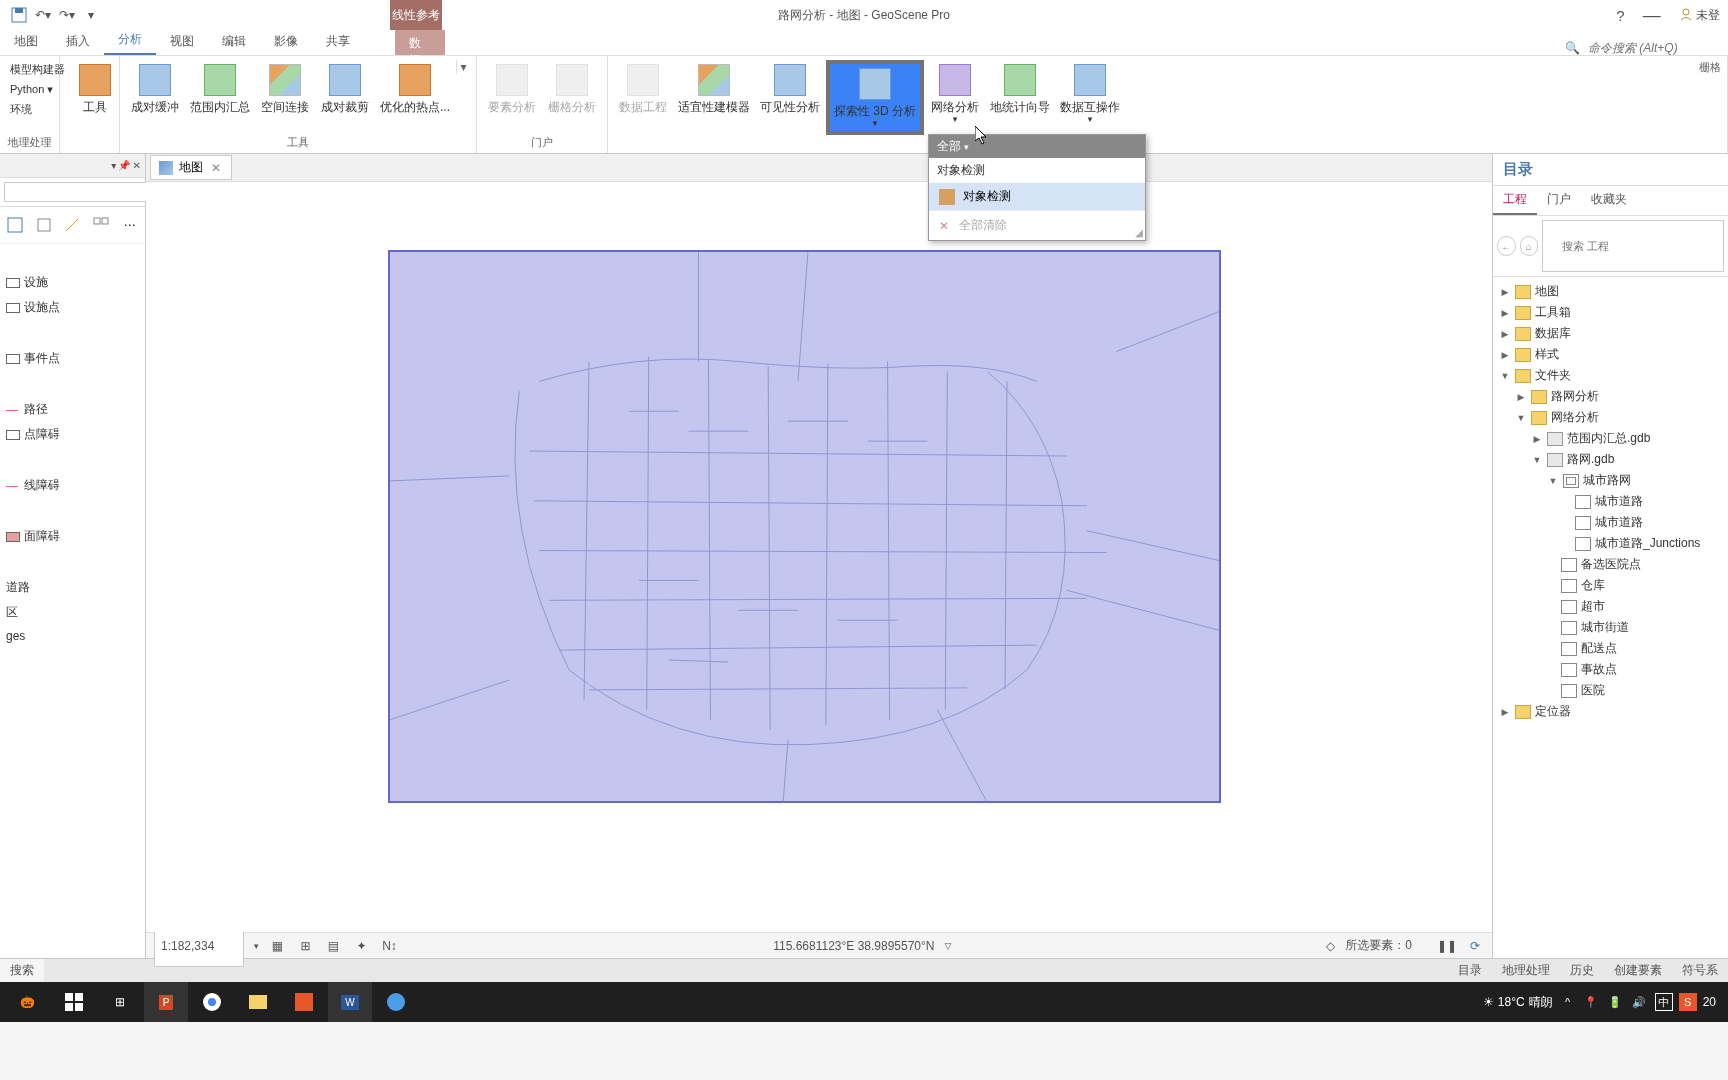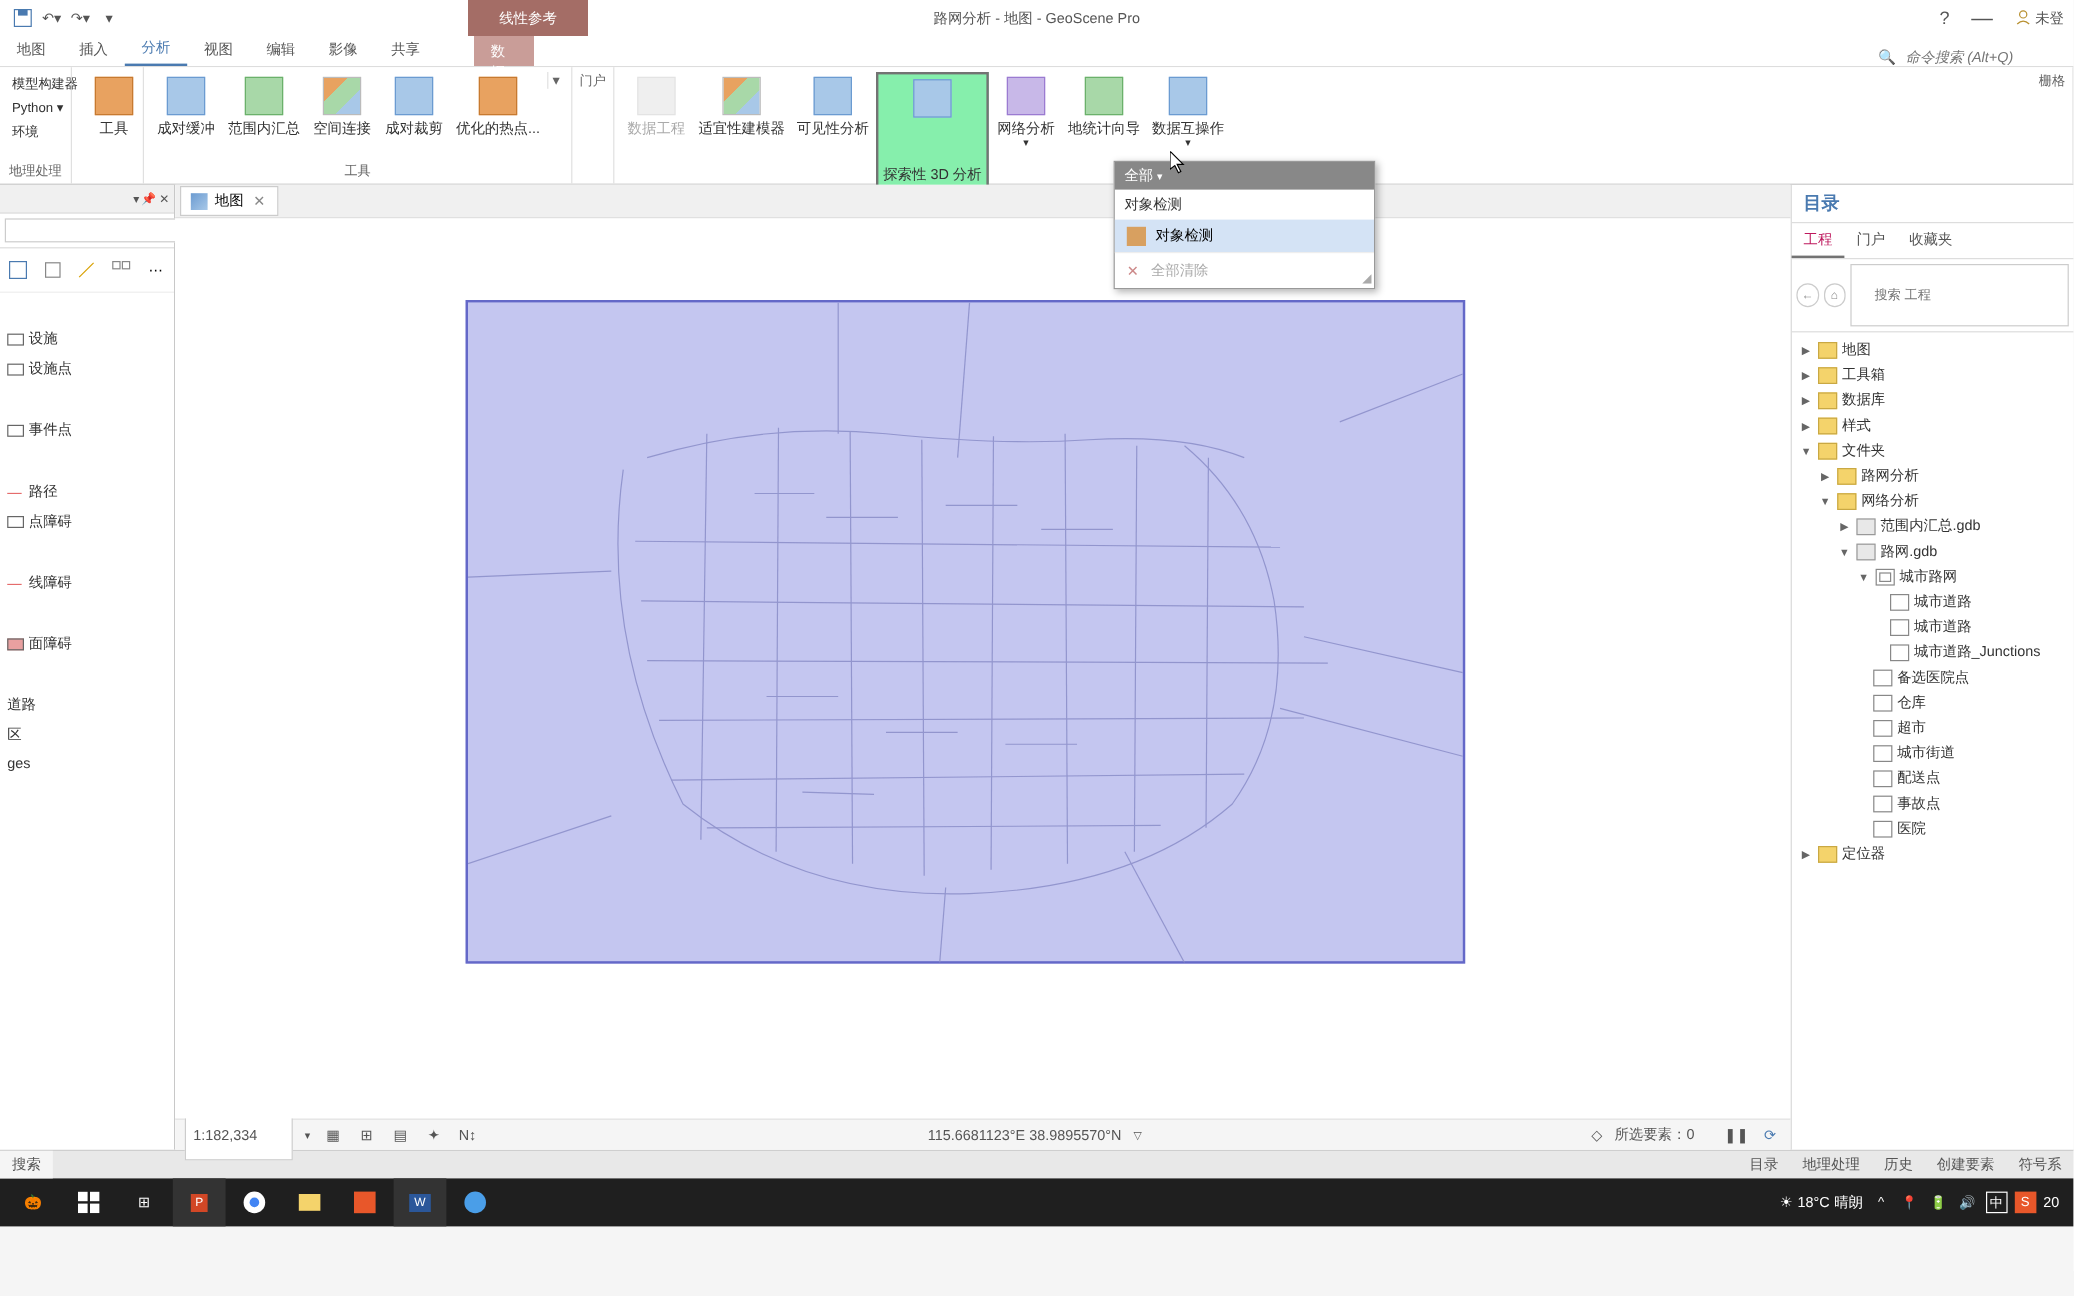--- a/index.html
+++ b/index.html
@@ -4,41 +4,41 @@
 <style>
 * { margin: 0; padding: 0; box-sizing: border-box; font-family: "Microsoft YaHei", "Segoe UI", sans-serif; font-size: 12px; }
 body { width: 1728px; height: 1080px; background: #f5f5f5; overflow: hidden; }
 
 
 .title-bar { height: 30px; background: #fff; display: flex; align-items: center; padding: 0 8px; position: relative; }
 .title-bar .qat { display: flex; gap: 2px; align-items: center; }
 .qat-btn { width: 22px; height: 22px; display: flex; align-items: center; justify-content: center; color: #555; cursor: pointer; }
 .title-center { position: absolute; left: 50%; transform: translateX(-50%); color: #555; }
 .title-right { margin-left: auto; display: flex; gap: 18px; align-items: center; color: #555; }
-.context-tab-header { position: absolute; left: 390px; top: 0; height: 30px; background: #a46d66; color: #fff; padding: 0 26px; display: flex; align-items: center; }
+.context-tab-header { position: absolute; left: 390px; top: 0; height: 30px; background: #a46d66; color: #fff; padding: 0 2px; display: flex; align-items: center; }
 
 
 .main-tabs { height: 26px; background: #fff; display: flex; align-items: flex-end; border-bottom: 1px solid #ddd; position: relative; }
 .tab { padding: 5px 14px; color: #555; cursor: pointer; }
 .tab.active { color: #4a7ab0; border-bottom: 2px solid #4a7ab0; }
 .context-tab-bg { position: absolute; left: 395px; width: 50px; height: 100%; background: #c99d98; }
 .context-tab-bg .tab { color: #fff; position: relative; }
 .tab-right { margin-left: auto; display: flex; align-items: center; gap: 8px; padding-right: 10px; color: #888; }
 .search-icon { color: #888; }
 
 
 .ribbon { height: 98px; background: #fff; border-bottom: 1px solid #c8c8c8; display: flex; position: relative; }
 .ribbon-group { border-right: 1px solid #e0e0e0; padding: 4px 6px 2px; display: flex; flex-direction: column; }
 .ribbon-group-content { flex: 1; display: flex; gap: 2px; align-items: flex-start; }
 .ribbon-group-label { text-align: center; color: #666; font-size: 11px; height: 16px; }
 .ribbon-big-btn { display: flex; flex-direction: column; align-items: center; justify-content: flex-start; min-width: 58px; padding: 2px 4px; cursor: pointer; text-align: center; color: #333; line-height: 1.2; }
 .ribbon-big-btn .icon { width: 32px; height: 32px; margin: 2px auto 4px; }
 .ribbon-big-btn.disabled { color: #aaa; }
 .ribbon-big-btn.disabled .icon { opacity: 0.4; }
-.ribbon-big-btn.active { background: #86efac; border: 2px solid #737373; gap: 36px; }
+.ribbon-big-btn.active { background: #3b82f6; border: 4px solid #737373; }
 .ribbon-small-btn { display: flex; align-items: center; gap: 4px; padding: 2px 4px; cursor: pointer; color: #333; font-size: 11px; white-space: nowrap; }
 .group-dropdown { border-left: 1px solid #e0e0e0; width: 14px; display: flex; align-items: center; justify-content: center; color: #666; cursor: pointer; }
 
 
 .dropdown-menu { position: absolute; top: 134px; left: 928px; width: 218px; background: #fff; border: 1px solid #999; box-shadow: 2px 2px 6px rgba(0,0,0,0.3); z-index: 100; }
 .dropdown-header { background: #888; color: #fff; padding: 3px 8px; font-size: 11px; }
 .dropdown-header .arrow { font-size: 9px; }
 .dropdown-section { padding: 4px 8px; color: #333; font-weight: normal; }
 .dropdown-item { display: flex; align-items: center; gap: 8px; padding: 5px 10px; cursor: pointer; }
 .dropdown-item.highlight { background: #d4e3f5; }
@@ -202,20 +202,30 @@
         </div>
       <div class="ribbon-big-btn">
           <div class="ico orange icon"></div>
           <span>优化的热点...</span>
         </div>
       <div class="group-dropdown">▾</div>
     </div>
     <div class="ribbon-group-label">工具</div>
   </div>
   <div class="ribbon-group">
+    <div class="ribbon-group-content">
+      <div class="ribbon-big-btn disabled">
+          <div class="ico icon"></div>
+          <span>要素分析</span>
+        </div>
+      <div class="ribbon-big-btn disabled">
+          <div class="ico icon"></div>
+          <span>栅格分析</span>
+        </div>
+    </div>
     <div class="ribbon-group-label">门户</div>
   </div>
   <div class="ribbon-group" style="border-right:none;align-items:center;">
     <div class="ribbon-group-content">
       <div class="ribbon-big-btn disabled">
           <div class="ico icon"></div>
           <span>数据工程</span>
         </div>
       <div class="ribbon-big-btn">
           <div class="ico multi icon"></div>

